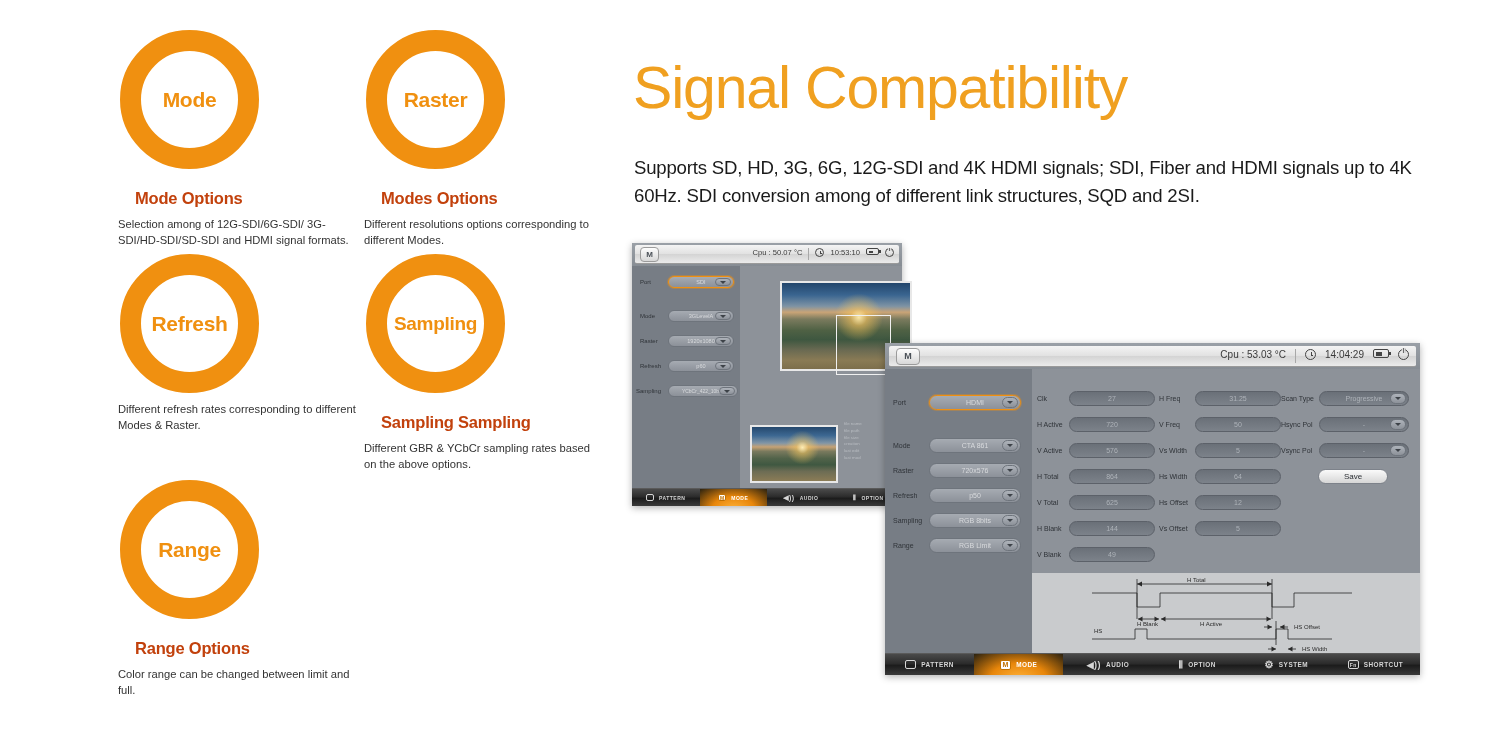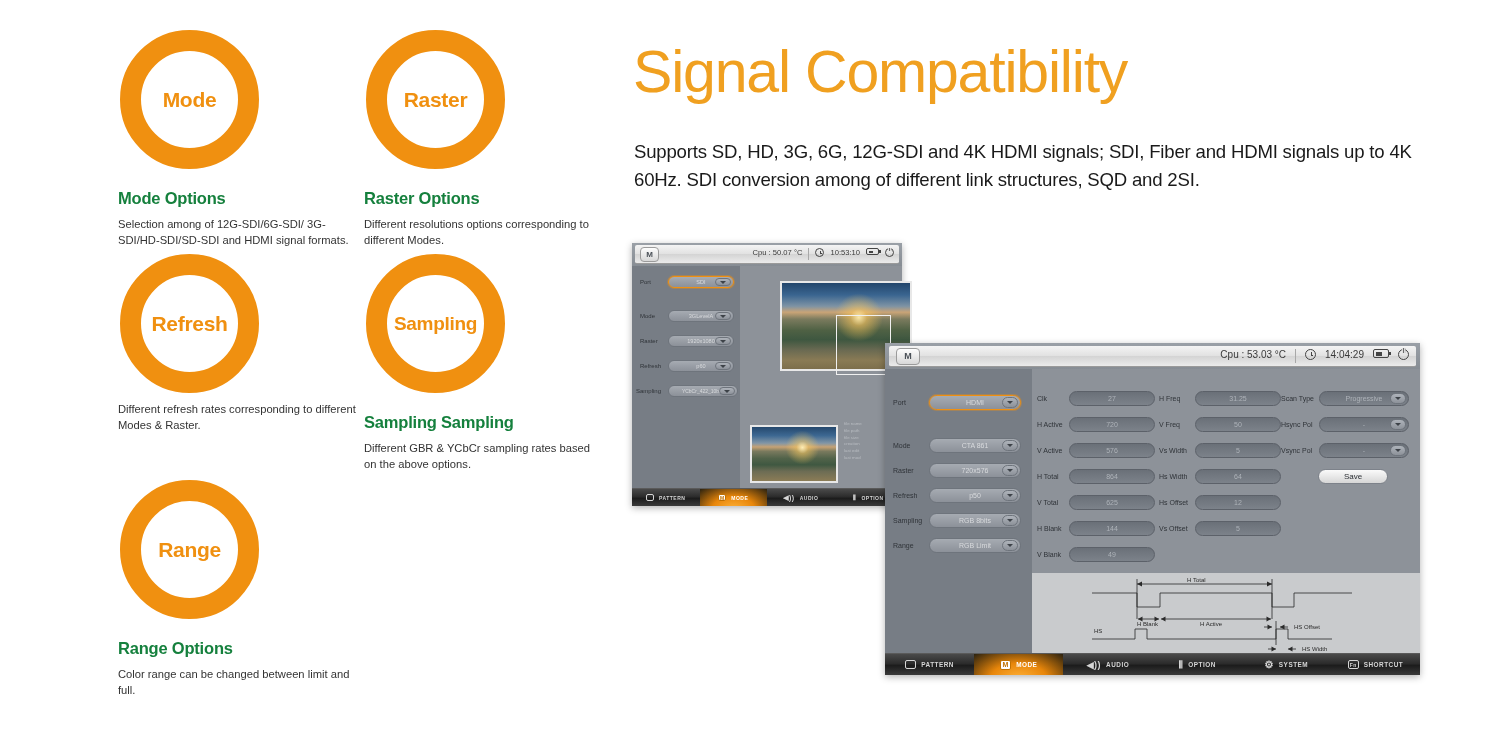--- a/index.html
+++ b/index.html
@@ -38,38 +38,38 @@
     font-size: 21px;
     letter-spacing: -0.3px;
     line-height: 1;
     white-space: nowrap;
   }
   .ring-label.small { font-size: 19px; }
 
   .feature-title {
     font-size: 16.5px;
     font-weight: bold;
-    color: #15803d;
+    color: #c2410c;
     margin-top: 20px;
-    margin-left: 4px;
+    margin-left: 21px;
     letter-spacing: -0.2px;
   }
   .feature-desc {
     font-size: 11.2px;
     color: #333333;
     line-height: 1.42;
     margin-top: 9px;
     margin-left: 4px;
     width: 240px;
   }
 
   
   #right-panel {
     position: absolute;
-    left: 630px; top: 0;
+    left: 630px; top: 16px;
     width: 870px; height: 555px;
   }
   #page-title {
     position: absolute;
     left: 3px; top: 42px;
     font-size: 59px;
     color: #F0A020;
     font-weight: normal;
     letter-spacing: -1.2px;
     line-height: 1.05;
@@ -230,21 +230,21 @@
       <span class="ring-label">Mode</span>
     </div>
     <div class="feature-title">Mode Options</div>
     <div class="feature-desc">Selection among of 12G-SDI/6G-SDI/ 3G-SDI/HD-SDI/SD-SDI and HDMI signal formats.</div>
   </div>
 
   <div class="feature-cell col1 row0">
     <div class="ring">
       <span class="ring-label">Raster</span>
     </div>
-    <div class="feature-title">Raster Options</div>
+    <div class="feature-title">Modes Options</div>
     <div class="feature-desc">Different resolutions options corresponding to different Modes.</div>
   </div>
 
   <div class="feature-cell col0 row1">
     <div class="ring">
       <span class="ring-label">Refresh</span>
     </div>
     <div class="feature-desc">Different refresh rates corresponding to different Modes &amp; Raster.</div>
   </div>
 

